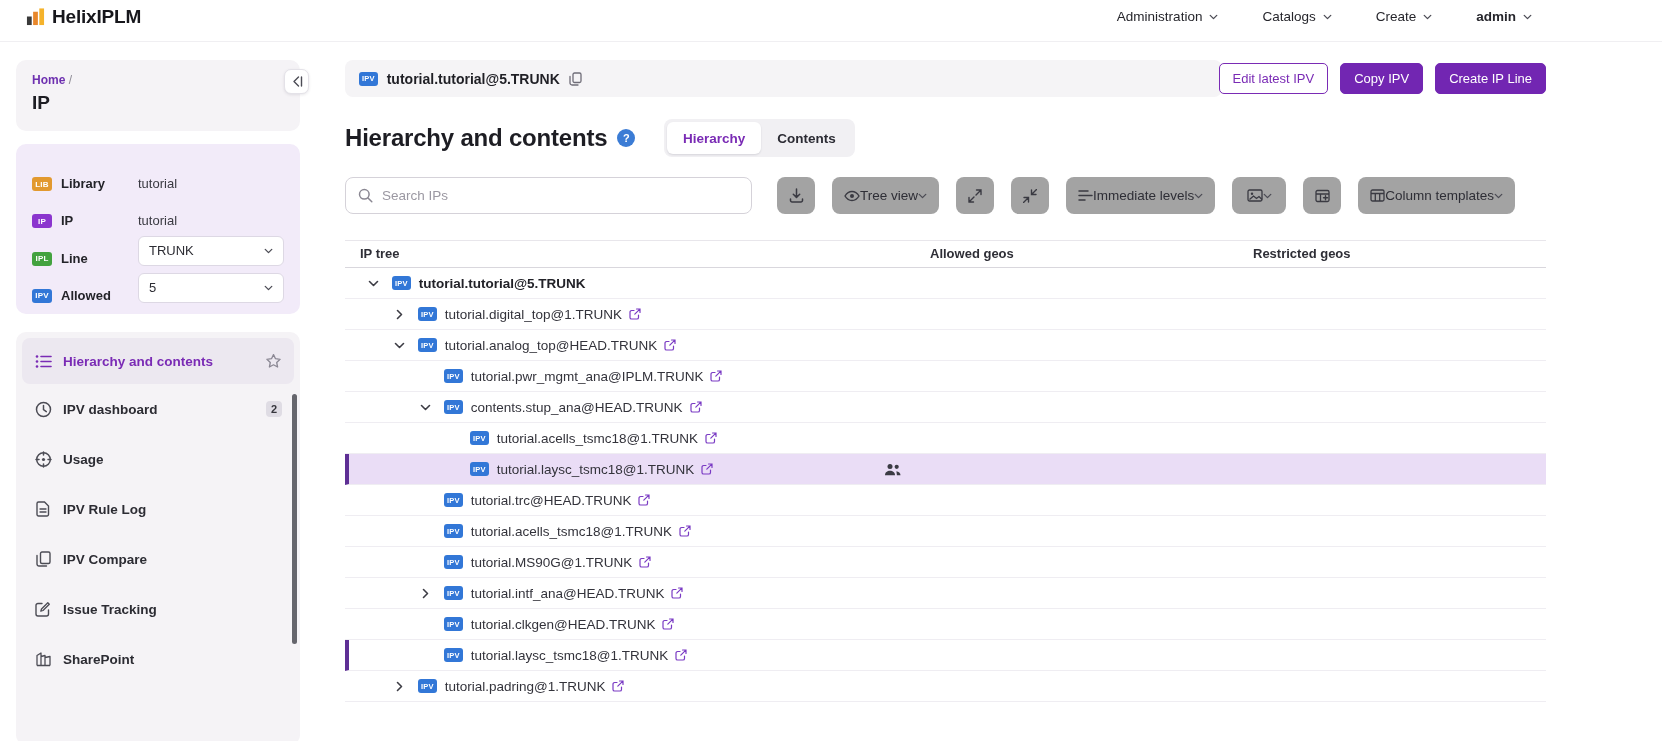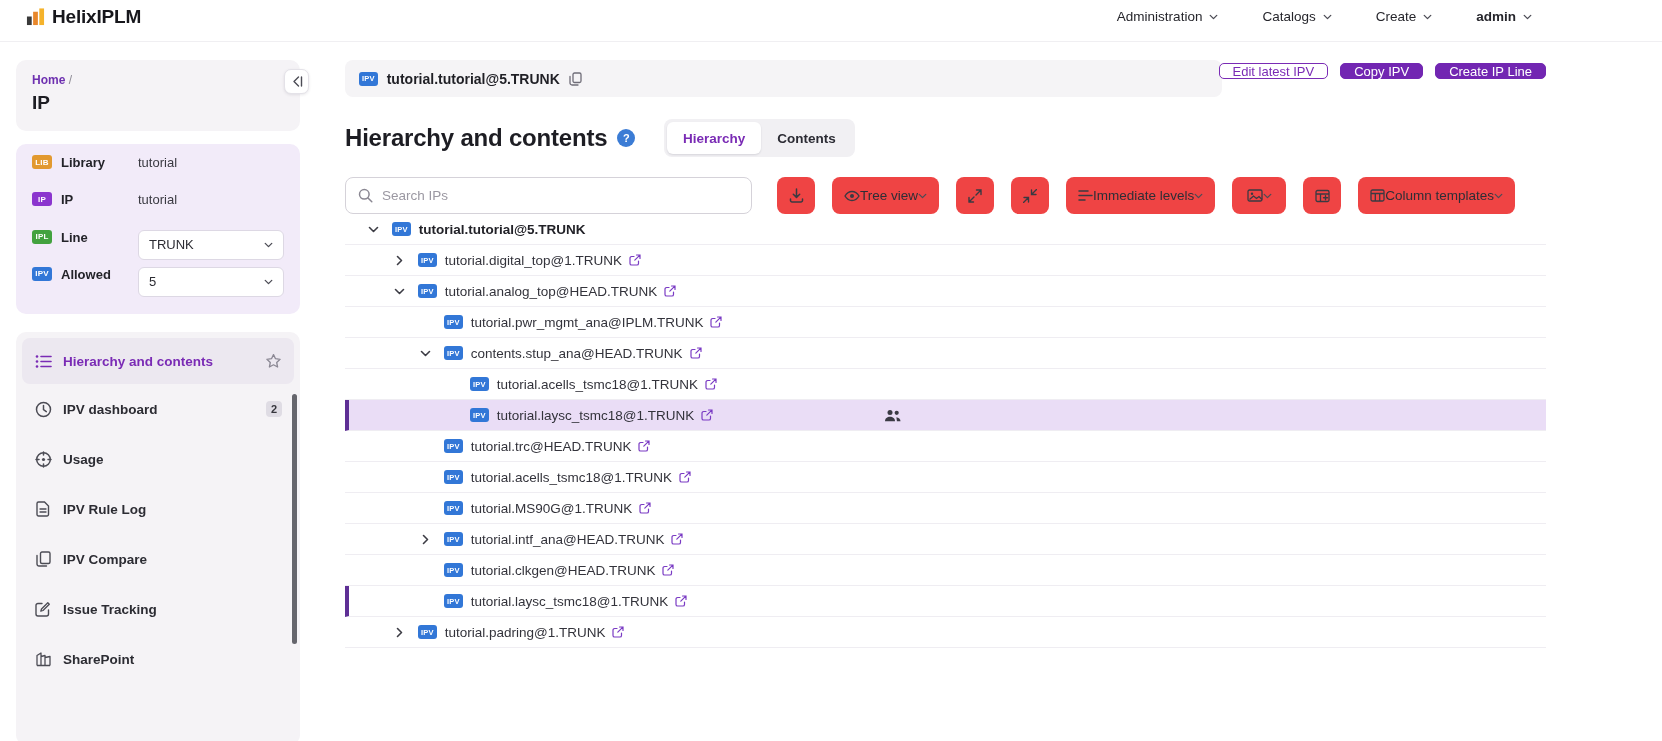--- a/index.html
+++ b/index.html
@@ -17,57 +17,57 @@
 
   
   .sidebar{position:absolute;left:16px;top:60px;width:284px;height:685px;display:flex;flex-direction:column}
   .sb-card{background:#F5F3F6;border-radius:10px}
   .sb-head{position:relative;height:71px;padding:13px 16px 0}
   .breadcrumb{font-size:12px;color:#8d8a95}
   .crumb-home{color:#6E30B0;font-weight:600;cursor:pointer}
   .sb-title{font-size:19px;font-weight:700;color:#1d1d23;margin-top:5px}
   .collapse-btn{position:absolute;right:-9px;top:9px;width:25px;height:25px;background:#fff;border:1px solid #e4e2e8;border-radius:7px;display:flex;align-items:center;justify-content:center;box-shadow:0 1px 3px rgba(30,20,50,.10);cursor:pointer}
   .sb-context{background:#F2EBF9;margin-top:13px;height:170px;padding:11px 16px;display:flex;flex-direction:column;justify-content:space-between;border-radius:10px}
-  .ctx-row{display:flex;align-items:flex-start;height:36px}
+  .ctx-row{display:flex;align-items:flex-end;height:36px}
   .badge{font-size:8px;font-weight:700;color:#fff;border-radius:3px;padding:2.5px 3px;min-width:20px;text-align:center;letter-spacing:.2px;flex:0 0 auto}
   .ctx-label{font-weight:700;font-size:13px;color:#232329;margin-left:9px;width:60px;flex:0 0 auto}
   .ctx-value{font-size:13px;color:#3a3a42;margin-left:17px}
   .ctx-select{width:166px;height:30px;margin-left:17px;background:#fff;border:1px solid #ddd8e4;border-radius:6px;display:flex;align-items:center;justify-content:space-between;padding:0 10px;font-size:13px;color:#2c2c33;cursor:pointer}
   .sb-menu{margin-top:18px;flex:1;background:#F5F3F6;border-radius:10px;padding:4px 6px;position:relative;overflow:hidden}
   .menu-row{display:flex;align-items:center;gap:11px;height:50px;padding:0 12px;border-radius:8px;font-size:13.5px;color:#2c2c33;font-weight:600;cursor:pointer}
   .menu-row.active{background:#ECE8F0;color:#7A2BB5;height:46px;margin-top:2px}
   .m-icon{width:18px;display:flex;align-items:center;justify-content:center;color:#4c4c55;flex:0 0 auto}
   .menu-row.active .m-icon{color:#7A2BB5}
   .m-badge{margin-left:auto;background:#DFDCE4;color:#35353c;font-size:11px;font-weight:600;border-radius:4px;padding:2px 5px}
   .m-star{margin-left:auto;display:flex;align-items:center}
   .sb-scroll{position:absolute;right:3px;top:62px;width:5px;height:250px;background:#4b4b53;border-radius:3px;opacity:.85}
 
   
   .main{position:absolute;left:345px;top:56px;width:1201px}
   .ipv-row{position:relative;margin-top:4px;height:37px}
   .ipv-bar{display:flex;align-items:center;gap:9px;width:877px;height:37px;background:#F5F4F6;border-radius:8px;padding:0 14px}
   .ipv-name{font-weight:700;font-size:14px;color:#1f1f25}
   .copy-btn{display:flex;align-items:center;cursor:pointer}
   .actions{position:absolute;right:0;top:3px;display:flex;gap:12px}
-  .btn{height:16px;border-radius:5px;padding:0 13px;font-size:13px;display:flex;align-items:center;cursor:pointer;white-space:nowrap}
+  .btn{height:31px;border-radius:5px;padding:0 13px;font-size:13px;display:flex;align-items:center;cursor:pointer;white-space:nowrap}
   .btn.outline{border:1px solid #7A2BB5;color:#7A2BB5;background:#fff}
   .btn.filled{background:#7226B2;color:#fff;border:1px solid #7226B2}
 
   .title-row{position:relative;margin-top:22px;height:38px;display:flex;align-items:center}
   .page-title{font-size:24px;font-weight:700;color:#1d1d23;letter-spacing:-.2px}
   .help-icon{width:18px;height:18px;border-radius:50%;background:#3B7CD5;color:#fff;font-size:11px;font-weight:700;display:flex;align-items:center;justify-content:center;margin-left:10px;cursor:pointer}
   .tabs{position:absolute;left:319px;top:0;height:38px;background:#F1F0F3;border-radius:8px;padding:3px;display:flex}
   .tab{height:32px;padding:0 16px;border-radius:6px;font-size:13.5px;font-weight:600;color:#2b2b33;display:flex;align-items:center;cursor:pointer}
   .tab.active{background:#fff;color:#7A2BB5;font-weight:700;box-shadow:0 1px 2px rgba(20,20,40,.12)}
 
   .toolbar{margin-top:20px;display:flex;align-items:center;gap:17px;height:37px}
   .search-box{width:407px;height:37px;border:1px solid #d5d2d9;border-radius:8px;background:#fff;display:flex;align-items:center;gap:9px;padding:0 12px;margin-right:8px}
   .search-box input{border:none;outline:none;flex:1;font-size:13.5px;color:#15803d;font-family:"Liberation Sans",sans-serif;background:transparent}
   .search-box input::placeholder{color:#9b98a2}
-  .chip{height:37px;background:#ef4444;border-radius:8px;display:flex;align-items:center;justify-content:center;padding:0 12px;font-size:13.5px;color:#2e2e36;cursor:pointer;white-space:nowrap}
+  .chip{height:37px;background:#a3a3a3;border-radius:8px;display:flex;align-items:center;justify-content:center;padding:0 12px;font-size:13.5px;color:#2e2e36;cursor:pointer;white-space:nowrap}
   .chip.icon-only{width:38px;padding:0}
 
   .table-head{position:relative;margin-top:26px;height:28px;border-top:1px solid #e8e6eb;border-bottom:1px solid #d9d7dd;font-size:13px;font-weight:600;color:#2e2e36}
   .th{position:absolute;top:5px}
   .th-1{left:15px}.th-2{left:585px}.th-3{left:908px}
 
   .tree-rows{width:1201px}
   .tree-row{height:31px;display:flex;align-items:center;border-bottom:1px solid #efedf2;position:relative;font-size:13.5px;color:#33333b;cursor:default}
   .tree-row.selected{background:#EADDF6;border-left:4px solid #5E2F95}
   .tree-row.marked{border-left:4px solid #5E2F95}
@@ -382,20 +382,25 @@
         </span>
       <span>Column templates</span>
       <span style="display:flex">
           <svg width="9" height="6" viewBox="0 0 11 7">
             <path d="M1.5 1.5L5.5 5.5L9.5 1.5" fill="none" stroke="#4c4c55" stroke-width="1.6" stroke-linecap="round" stroke-linejoin="round"></path>
           </svg>
         </span>
     </div>
   </div>
 
+  <div class="table-head">
+    <span class="th th-1">IP tree</span>
+    <span class="th th-2">Allowed geos</span>
+    <span class="th th-3">Restricted geos</span>
+  </div>
 
   <div class="tree-rows">
       <div class="tree-row" style="padding-left: 18px;">
         <span class="caret">
           <svg width="11" height="7" viewBox="0 0 11 7">
             <path d="M1.5 1.5L5.5 5.5L9.5 1.5" fill="none" stroke="currentColor" stroke-width="1.6" stroke-linecap="round" stroke-linejoin="round"></path>
           </svg>
         </span>
         <span class="tree-badge">IPV</span>
         <span class="tree-name bold">tutorial.tutorial@5.TRUNK</span>

